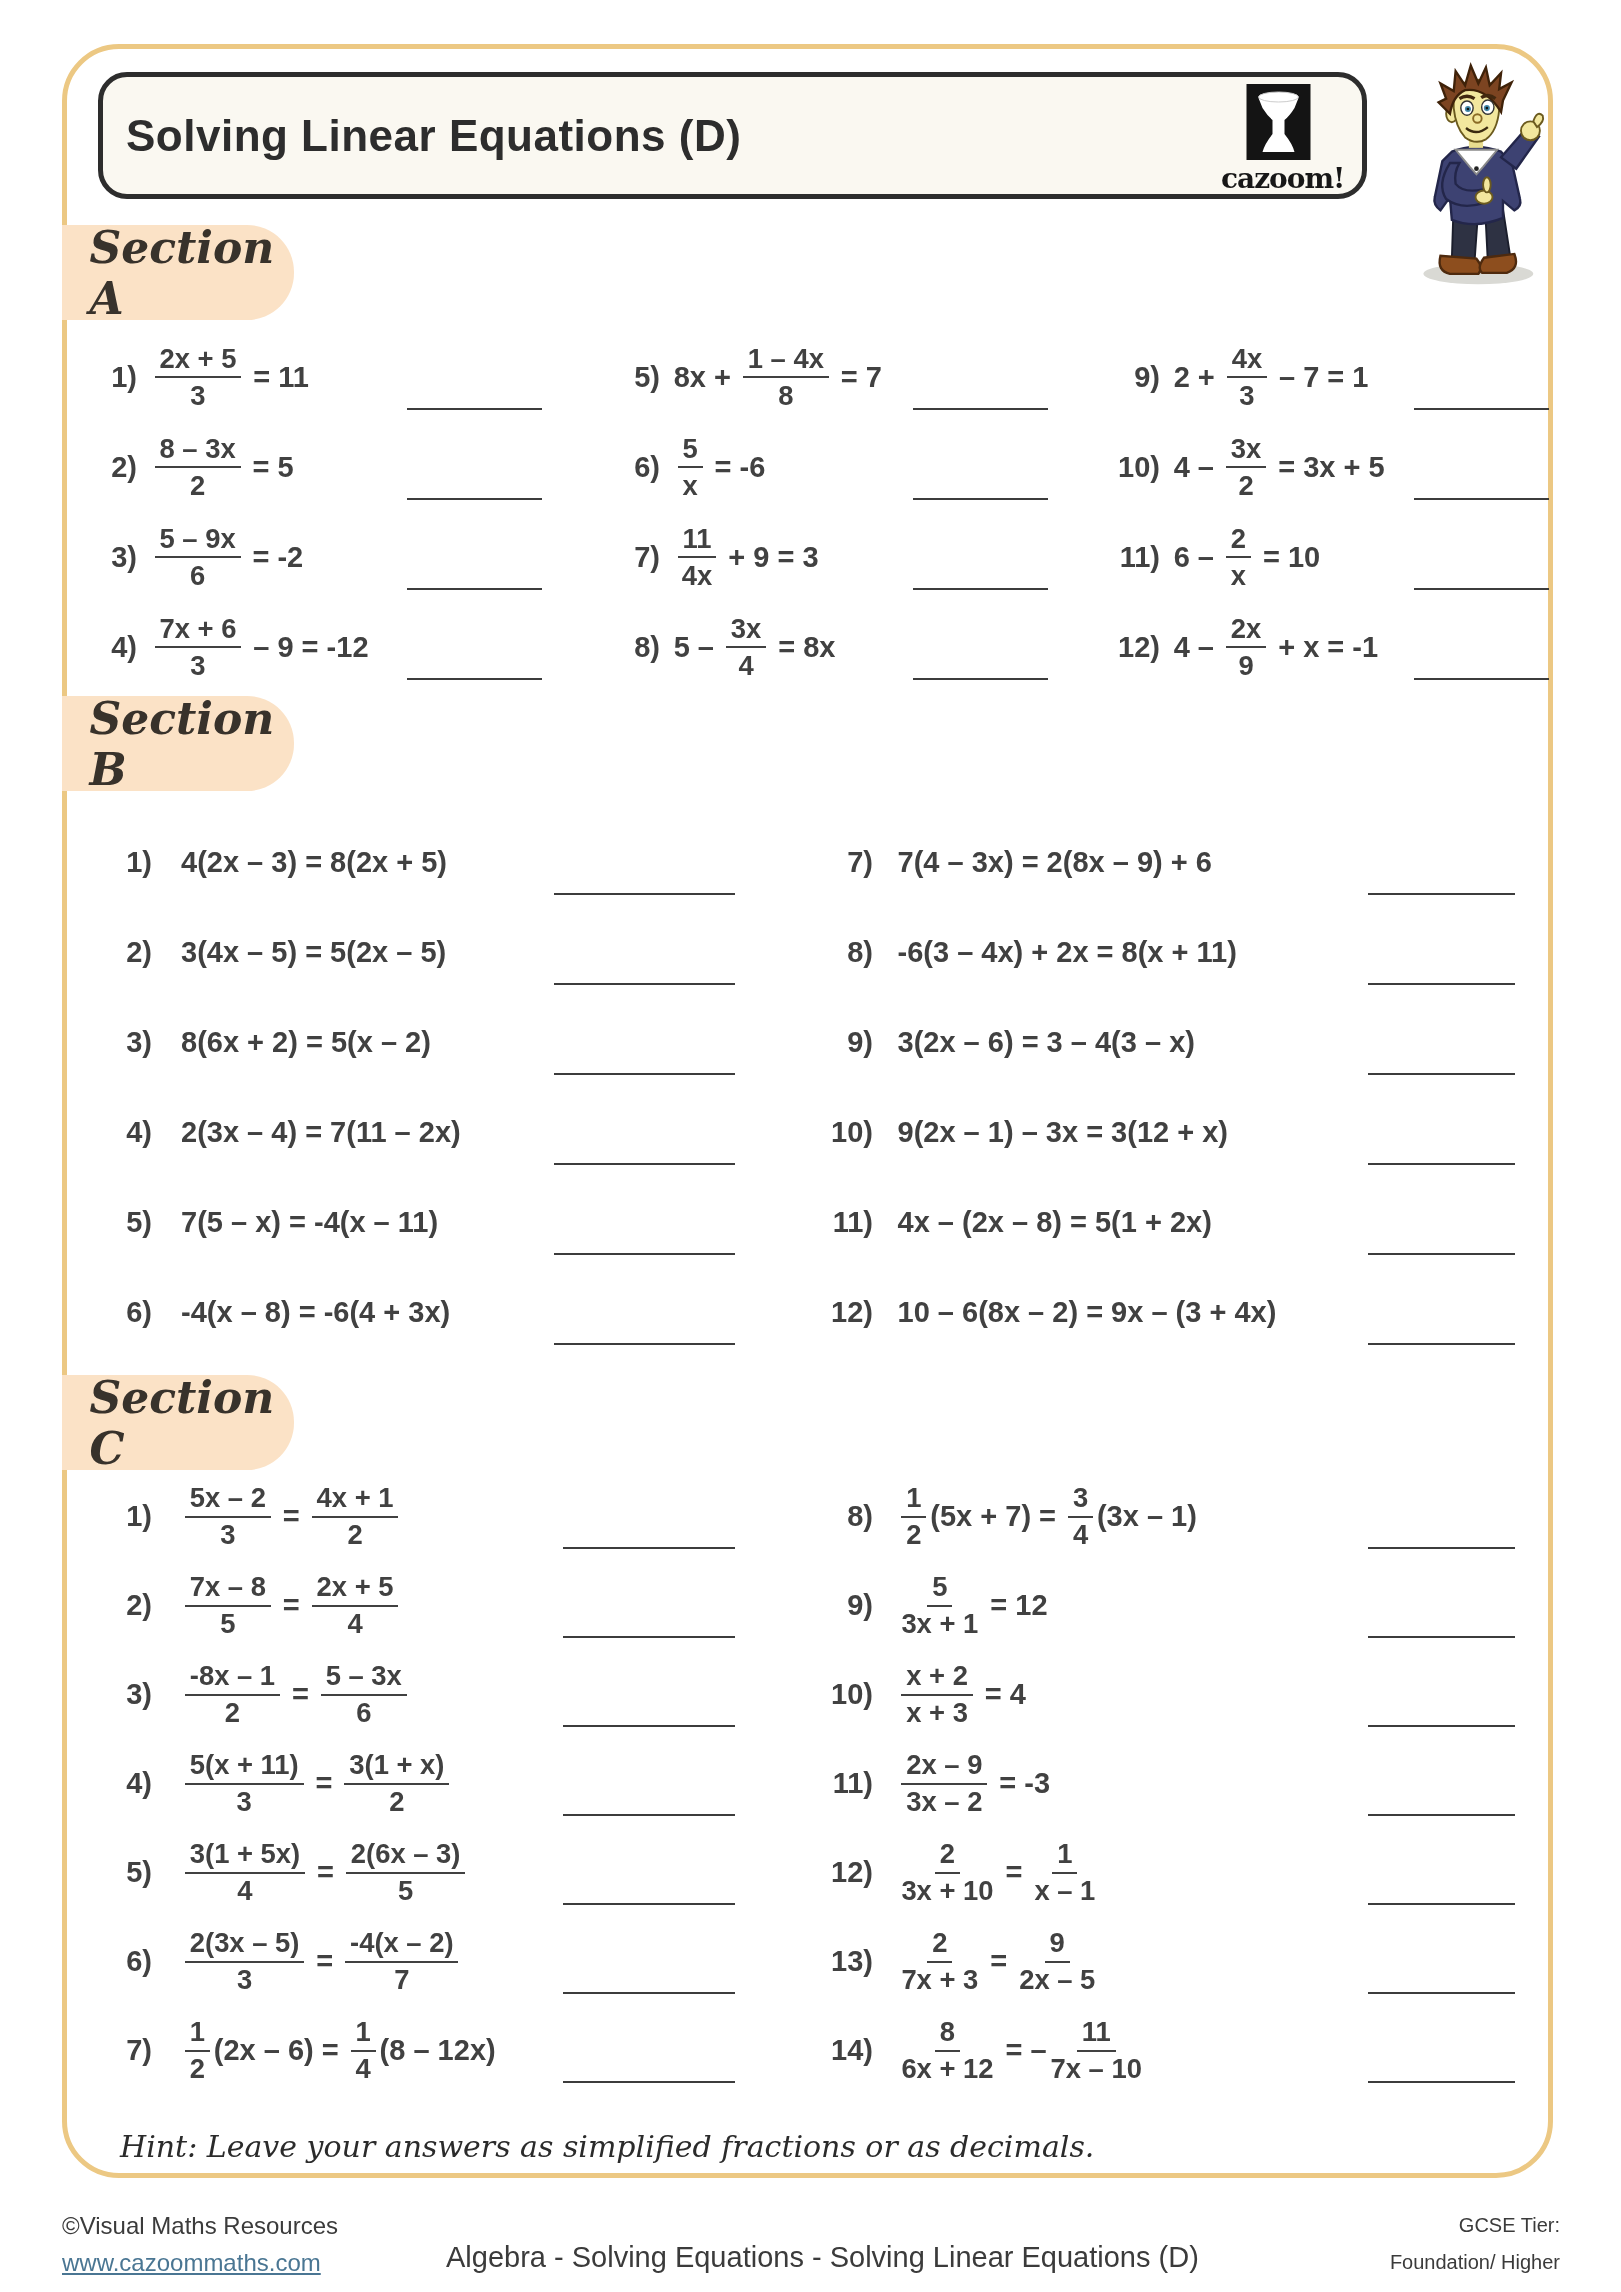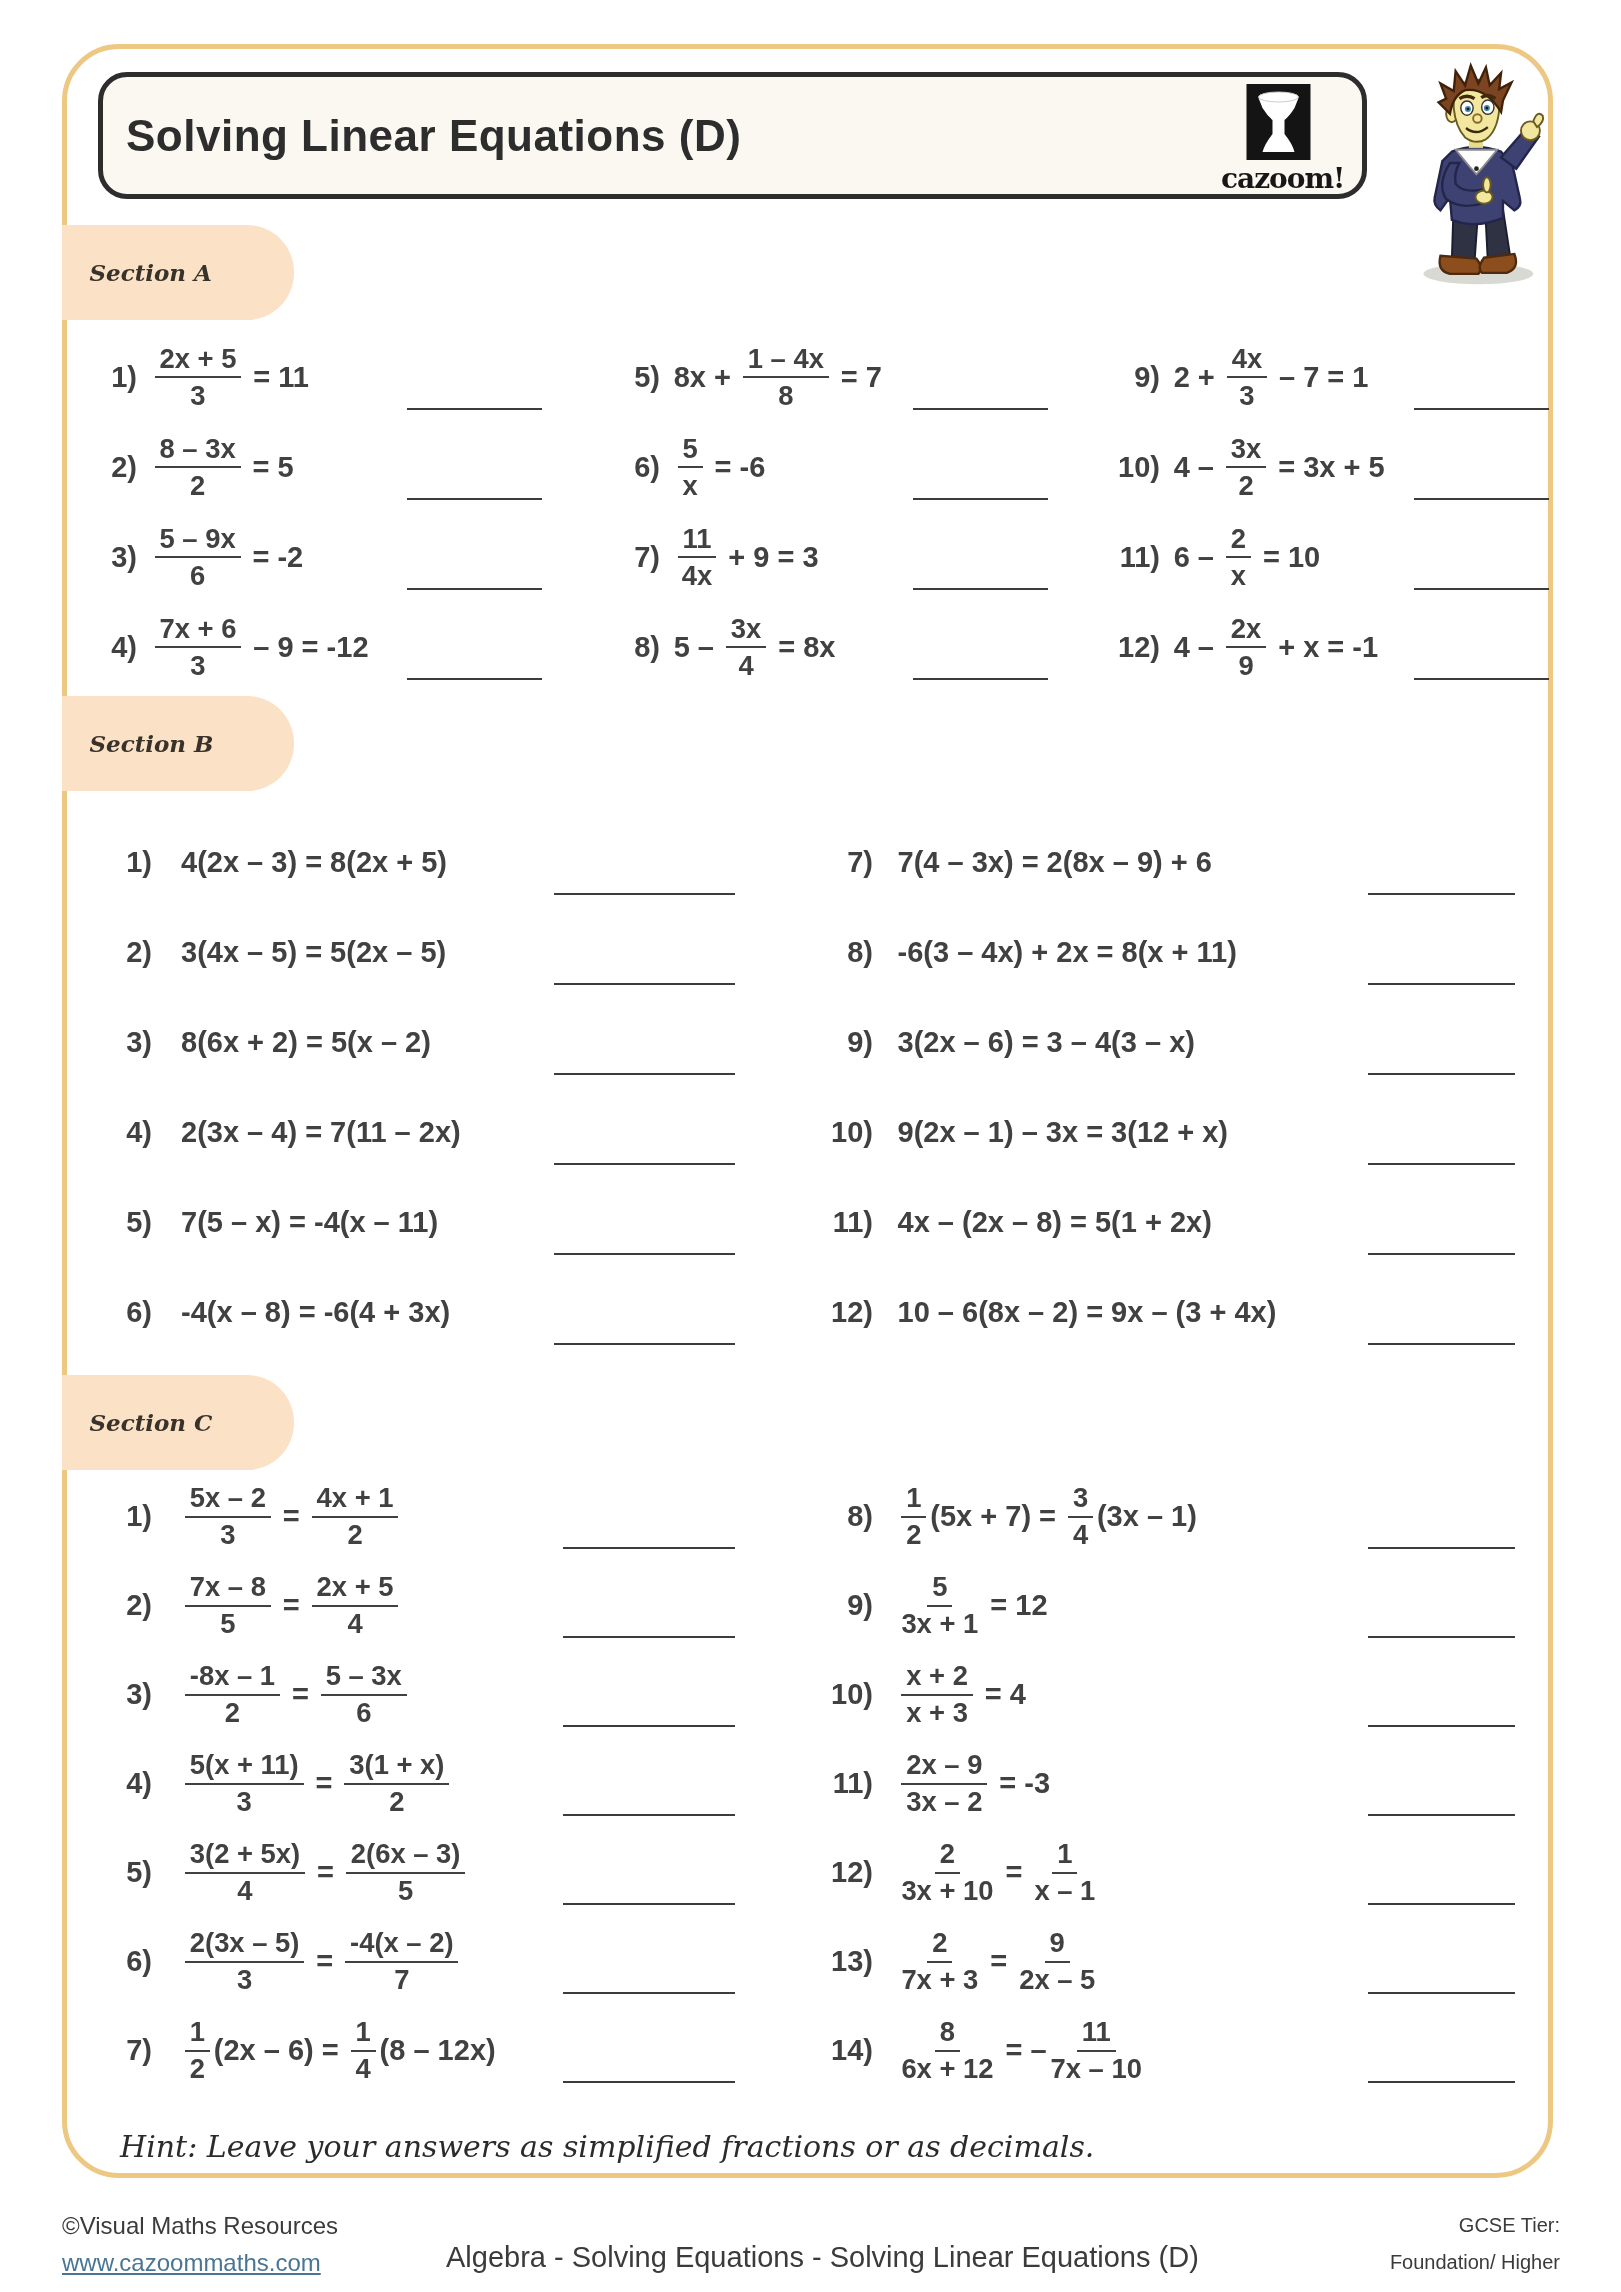--- a/index.html
+++ b/index.html
@@ -11,21 +11,21 @@
              background:#faf8f1;border:5.9px solid #2d2d2d;border-radius:29px;
              display:flex;align-items:center;box-sizing:border-box;}
   .title-text{font-size:44px;font-weight:700;color:#2d2d2d;padding-left:23px;letter-spacing:0.5px;}
   .logo{position:absolute;left:1221px;top:84px;width:114px;text-align:center;}
   .logo-square{width:65px;height:76px;margin:0 auto;}
   .logo-text{font-family:"DejaVu Serif",serif;font-weight:700;font-size:28px;color:#171717;margin-top:2px;letter-spacing:-1px;}
   .mascot{position:absolute;left:1395px;top:55px;width:161px;height:235px;}
   .sec-pill{position:absolute;left:62px;width:232px;height:95px;background:#fbe2c6;
             border-radius:0 47px 47px 0;display:flex;align-items:center;}
   .sec-pill span{font-family:"DejaVu Serif",serif;font-style:italic;font-weight:700;
-                 font-size:23px;color:#38322b;padding-left:27.4px;}
+                 font-size:44px;color:#38322b;padding-left:27.4px;}
   .pill-a{top:225px;} .pill-b{top:696px;} .pill-c{top:1375px;}
   .qcol{position:absolute;}
   .colA1{left:83px;top:332px;width:459px;}
   .colA2{left:606px;top:332px;width:442px;}
   .colA3{left:1106px;top:332px;width:443px;}
   .colB1{left:98px;top:817px;width:637px;}
   .colB2{left:814px;top:817px;width:701px;}
   .colC1{left:98px;top:1472px;width:637px;}
   .colC2{left:814px;top:1472px;width:701px;}
   .q{position:relative;height:90px;display:flex;align-items:center;}
@@ -406,21 +406,21 @@
             <span class="nu">3(1 + x)</span>
             <span class="de">2</span>
           </span>
         </span>
         <span class="ans"></span>
       </div>
       <div class="q">
         <span class="num">5)</span>
         <span class="eq">
           <span class="frac">
-            <span class="nu">3(2 + 5x)</span>
+            <span class="nu">3(1 + 5x)</span>
             <span class="de">4</span>
           </span>
           <span class="t"> = </span>
           <span class="frac">
             <span class="nu">2(6x – 3)</span>
             <span class="de">5</span>
           </span>
         </span>
         <span class="ans"></span>
       </div>

